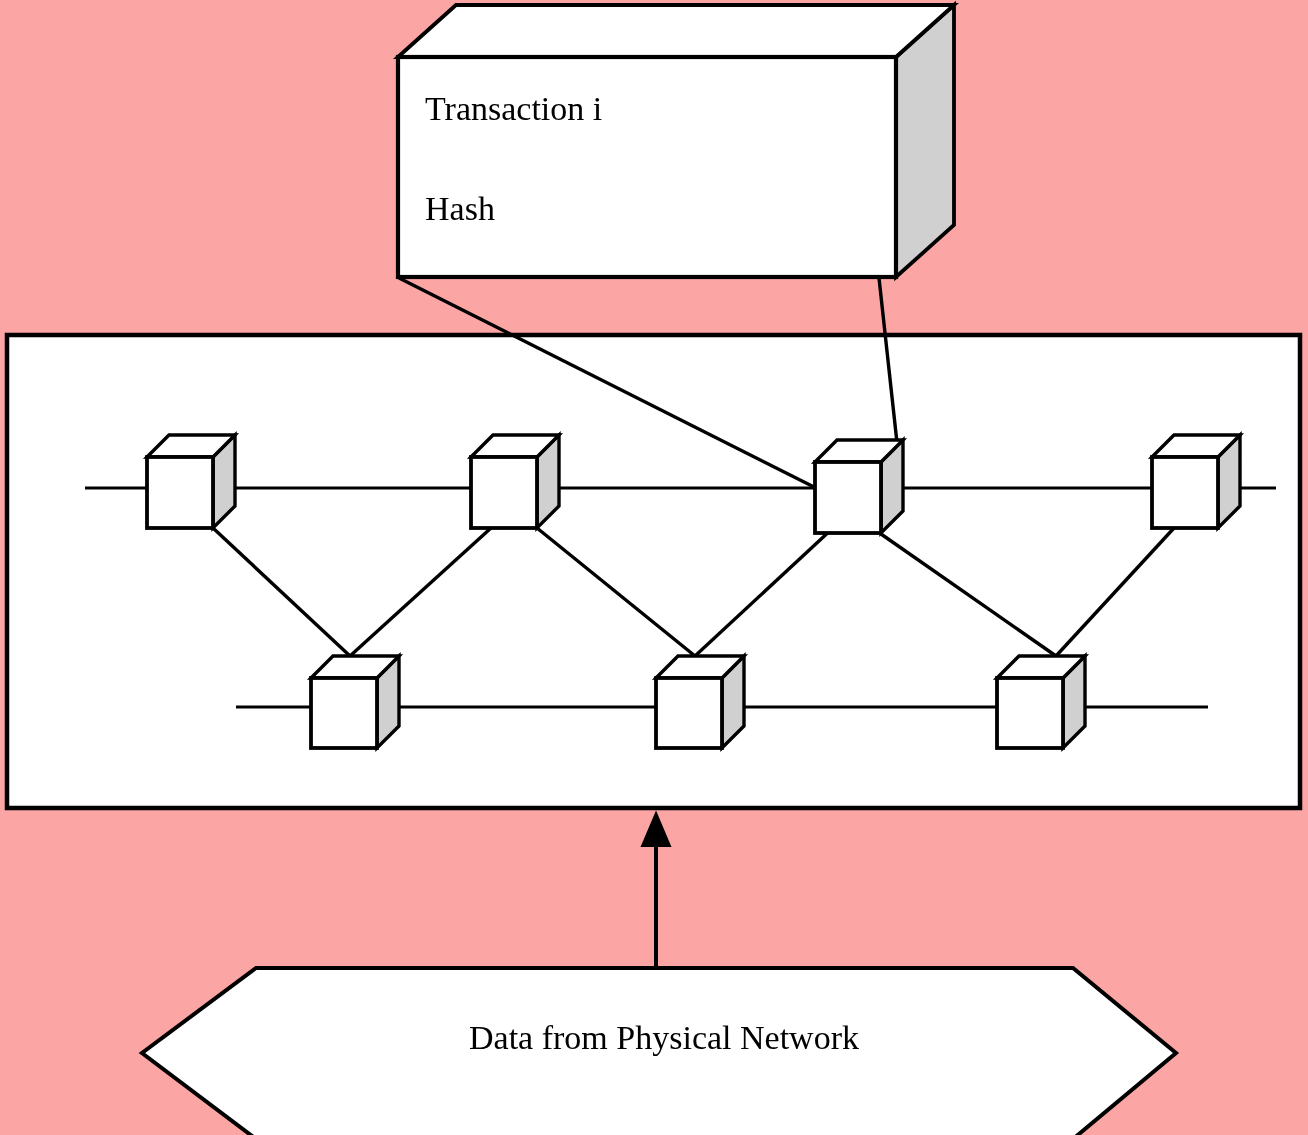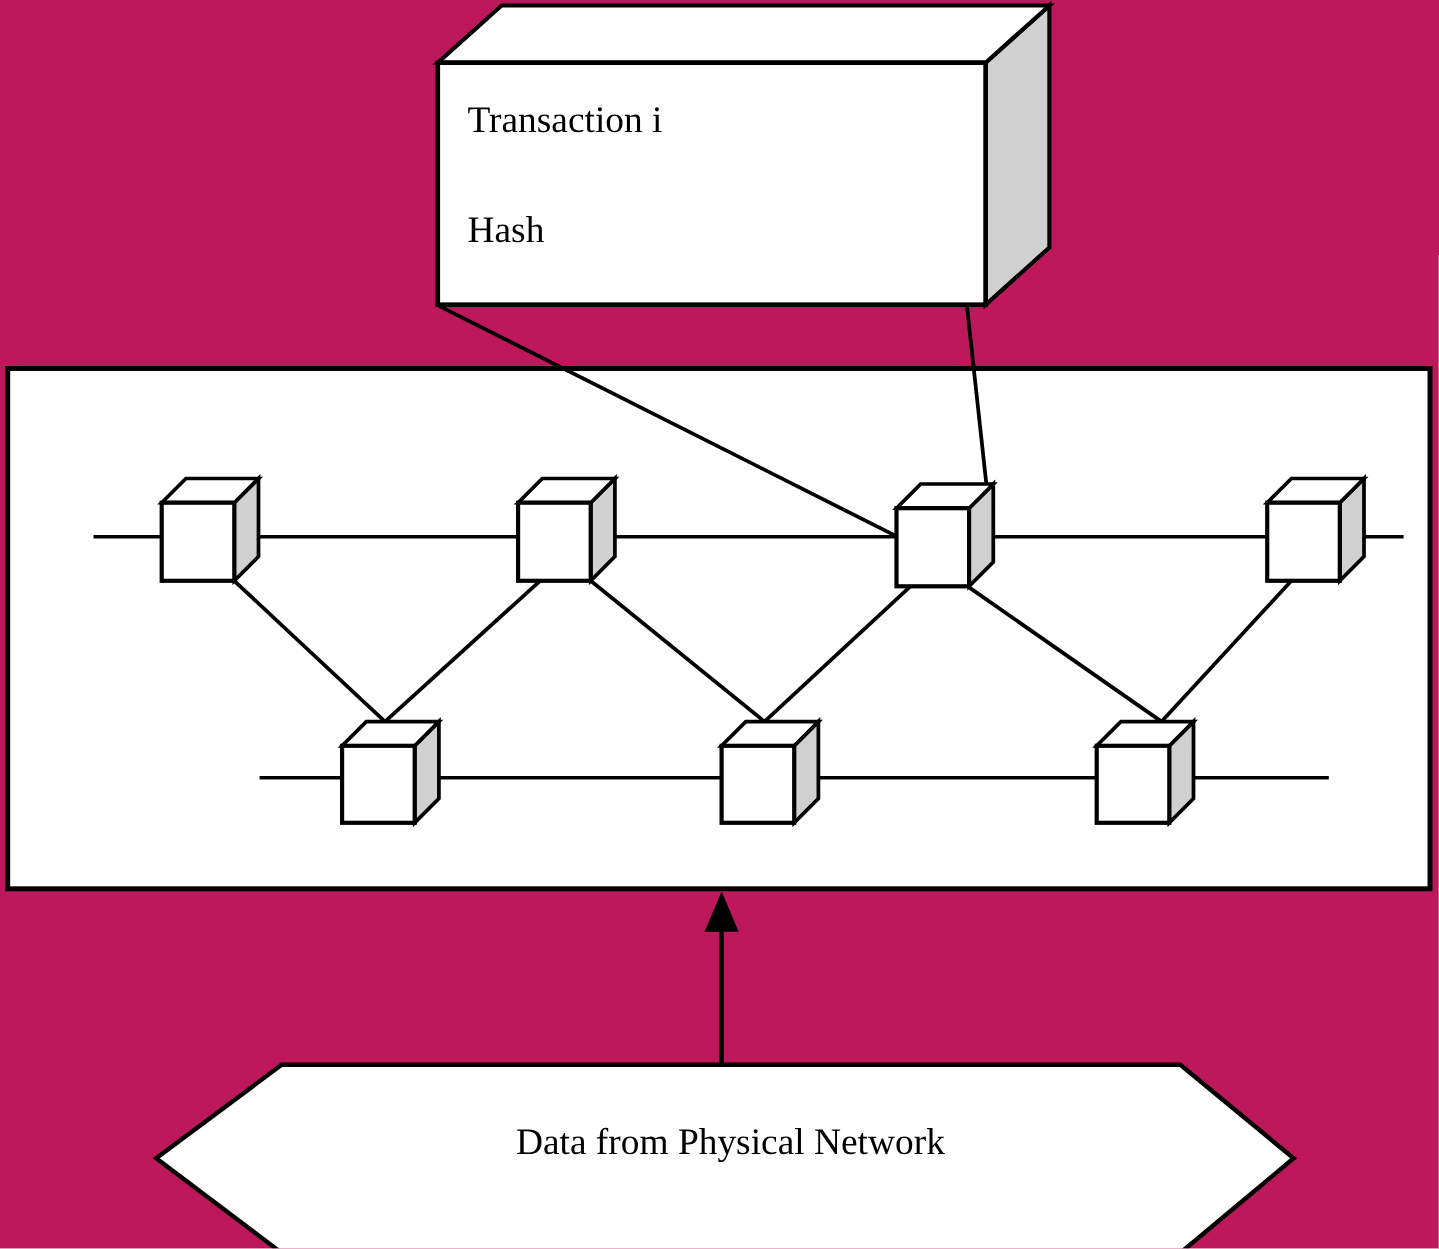--- a/index.html
+++ b/index.html
@@ -8,21 +8,21 @@
     padding: 0;
     background: #ffffff;
   }
   body {
     font-family: "Liberation Serif", "DejaVu Serif", serif;
   }
   #stage {
     position: relative;
     width: 1308px;
     height: 1135px;
-    background: #be185d;
+    background: #fca5a5;
     overflow: hidden;
   }
   #canvas {
     position: absolute;
     left: 0;
     top: 0;
     width: 1308px;
     height: 1135px;
     display: block;
   }

